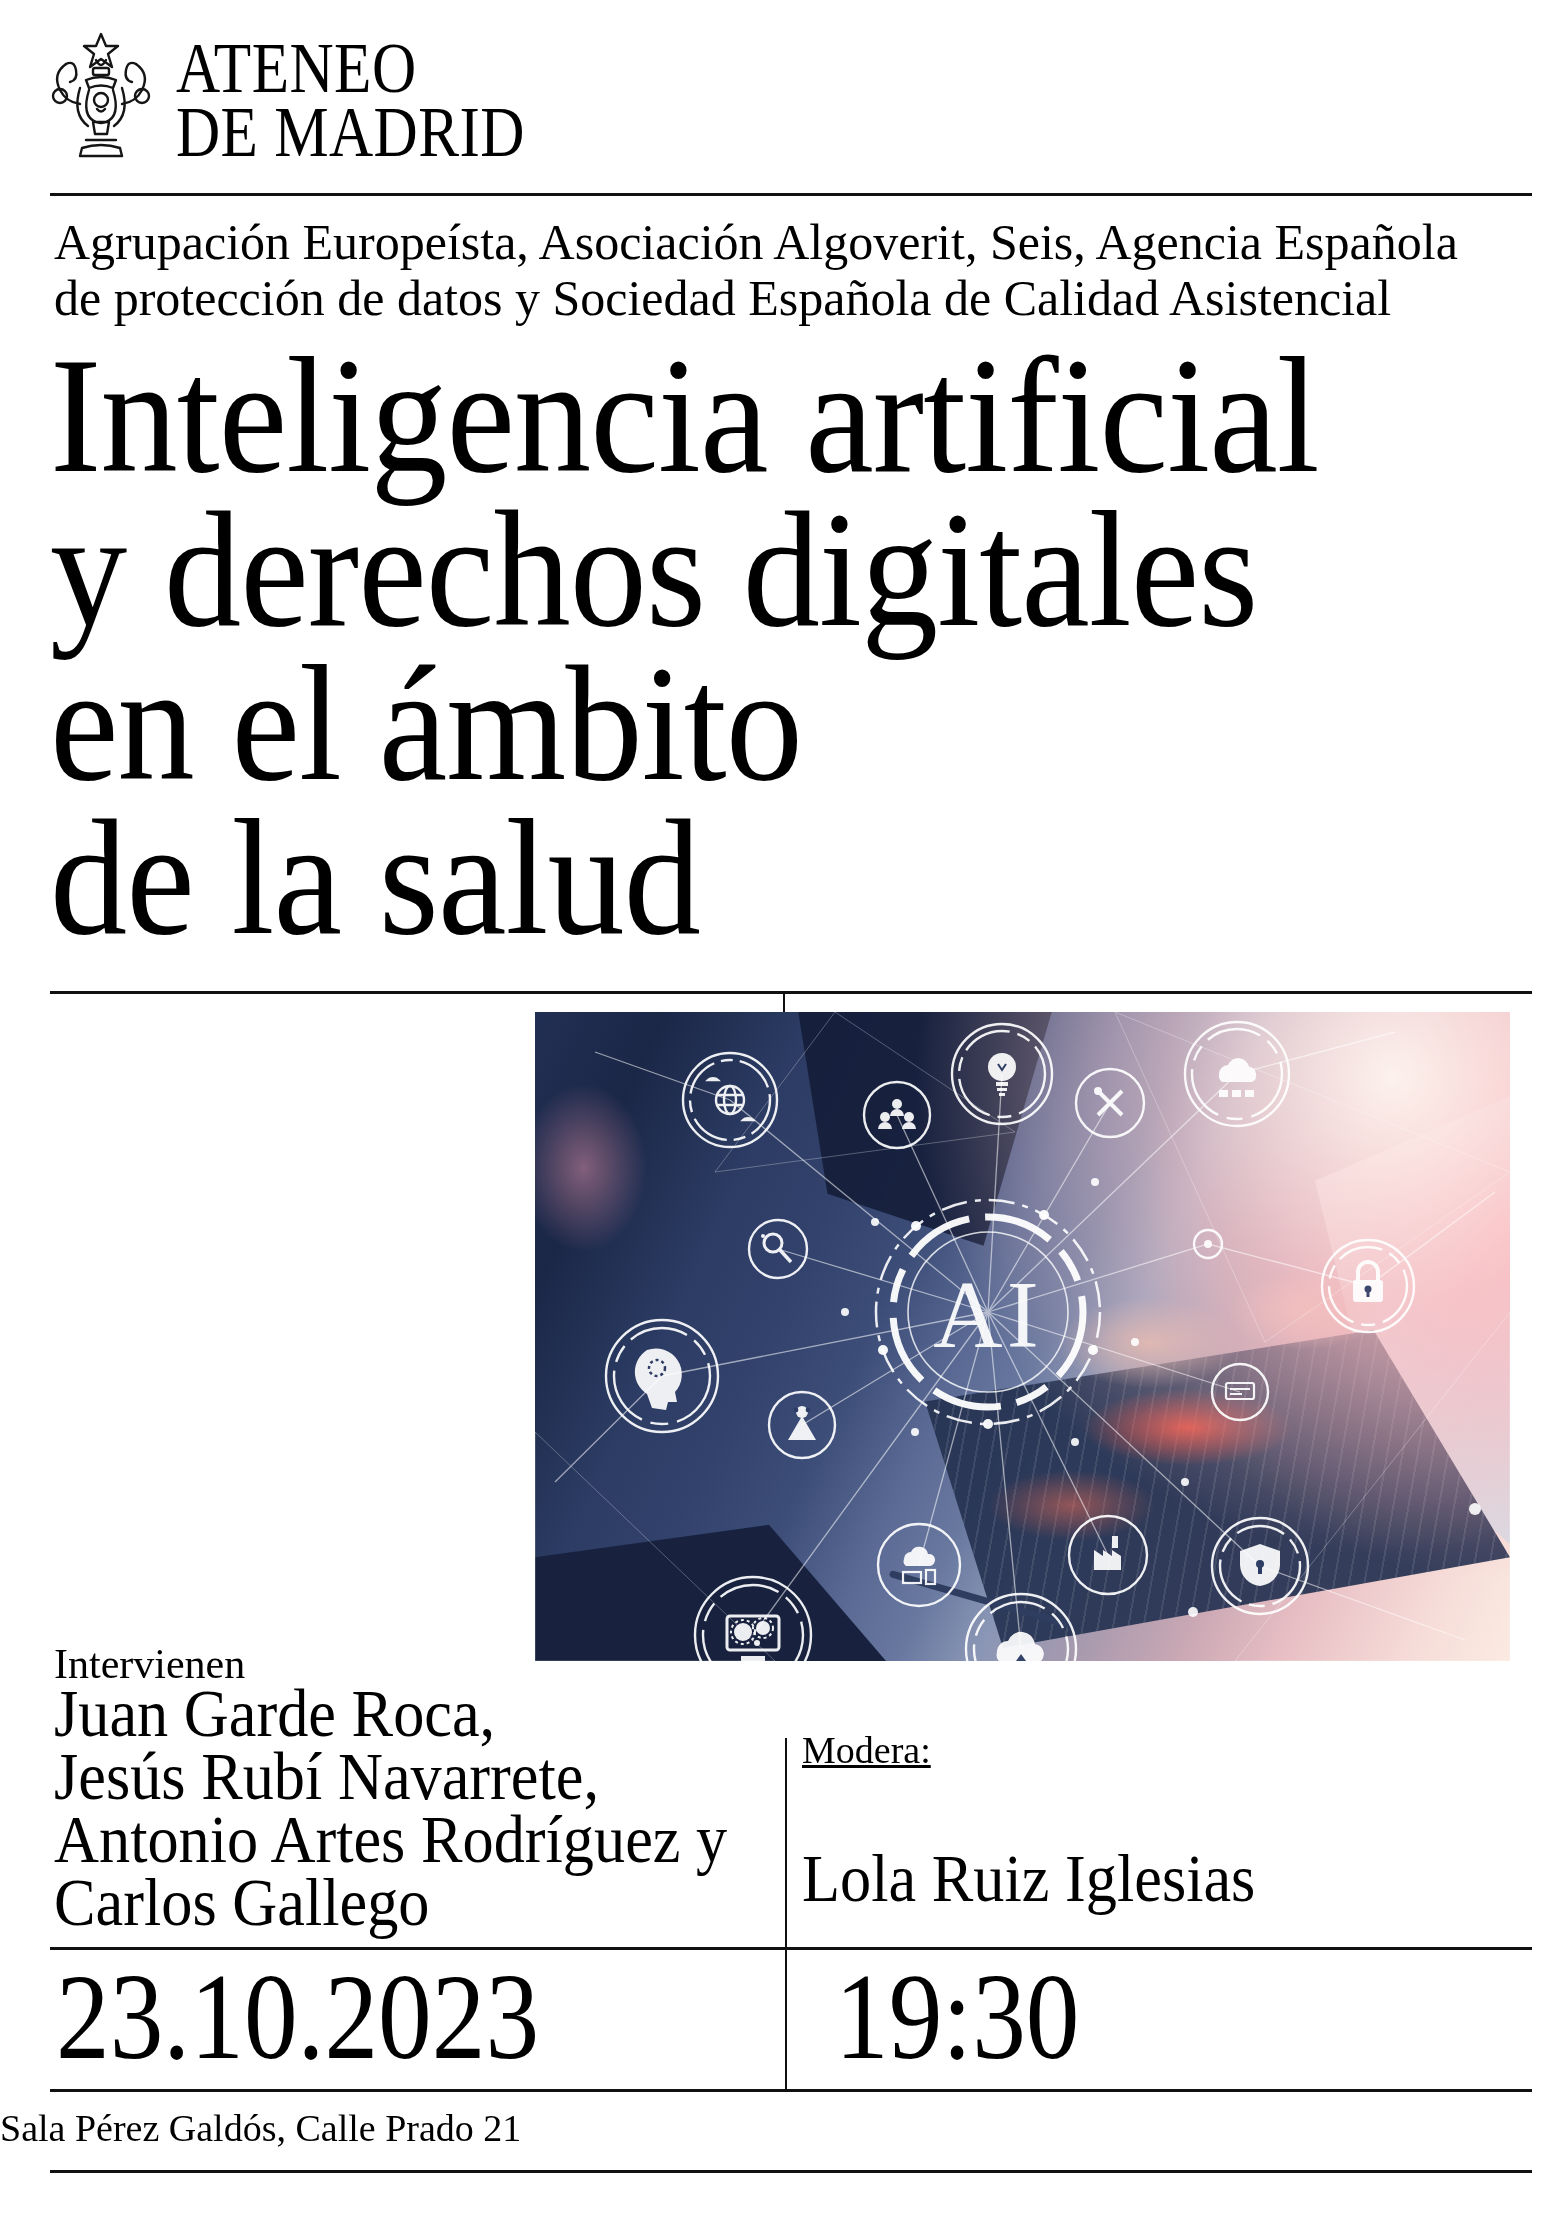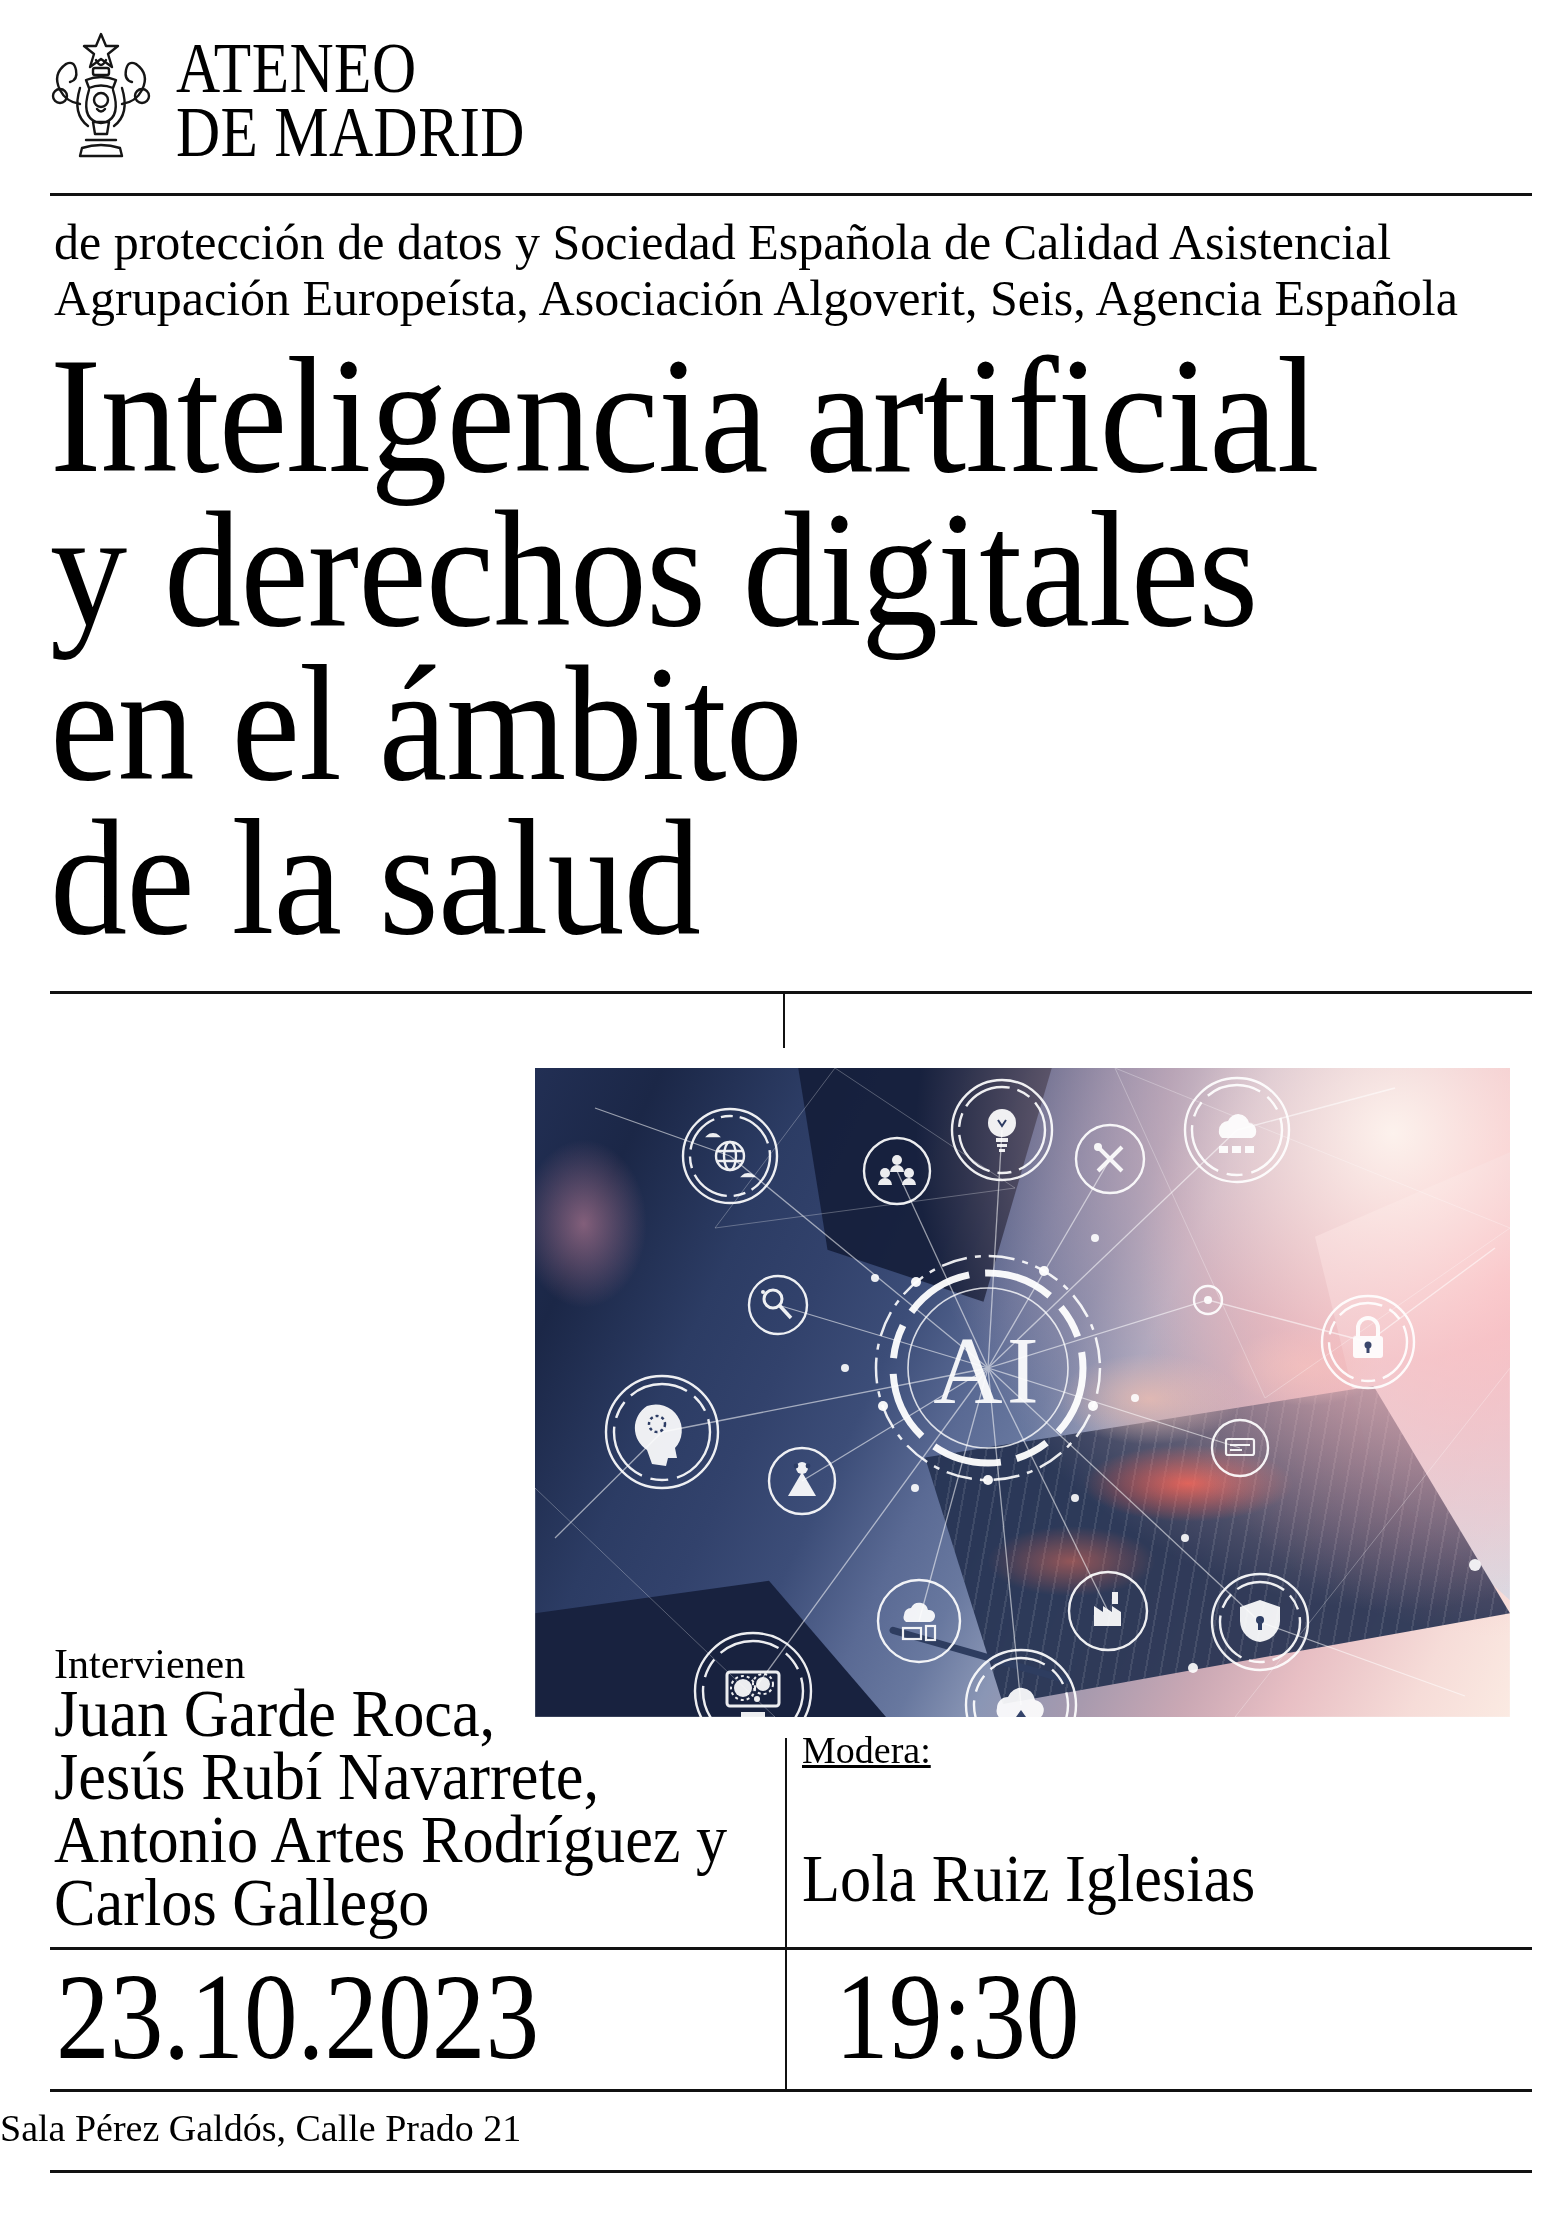--- a/index.html
+++ b/index.html
@@ -24,21 +24,21 @@
   .rule-5 { top:2170px; }
   .vline { background:#111; width:2px; }
   .vtick-center { left:783px; top:993px; height:55px; }
   .vdivider { left:785px; top:1738px; height:352px; }
 
   .organizers { left:54px; top:214px; font-size:50px; line-height:56px; }
 
   .main-title { left:50px; top:338px; font-size:166px; line-height:154px; letter-spacing:-1px; }
 
   
-  .photo { left:535px; top:1068px; width:975px; height:649px; overflow:hidden;
+  .photo { left:535px; top:1012px; width:975px; height:649px; overflow:hidden;
     background:
       linear-gradient(115deg,#222f54 0%,#1b2747 10%,#2c3c64 22%,#32426c 30%,#3c4d78 38%,
                       #5a6a94 46%,#68789f 52%,#8a96b5 58%,#a89aae 66%,#caa8b4 74%,
                       #e8bfc4 82%,#f6dcd8 92%,#fbeae2 100%);
   }
   .photo > div { position:absolute; }
   .ph-glow1 { inset:0; background:
       radial-gradient(circle at 88% 10%, rgba(255,246,240,.95), rgba(255,205,205,.55) 22%, rgba(255,205,205,0) 46%),
       radial-gradient(circle at 99% 32%, rgba(250,160,170,.75), rgba(250,160,170,0) 34%); }
   .ph-darkhead { inset:0; background:#131c38; opacity:.88;
@@ -98,22 +98,22 @@
 </svg>
 
 <div class="abs brand">
   <div>ATENEO</div>
   <div>DE MADRID</div>
 </div>
 
 <div class="abs rule rule-1"></div>
 
 <div class="abs organizers">
+  <div>Agrupación Europeísta, Asociación Algoverit, Seis, Agencia Española</div>
   <div>de protección de datos y Sociedad Española de Calidad Asistencial</div>
-  <div>Agrupación Europeísta, Asociación Algoverit, Seis, Agencia Española</div>
 </div>
 
 <div class="abs main-title cond">
   <div>Inteligencia artificial</div>
   <div>y derechos digitales</div>
   <div>en el ámbito</div>
   <div>de la salud</div>
 </div>
 
 <div class="abs rule rule-2"></div>

